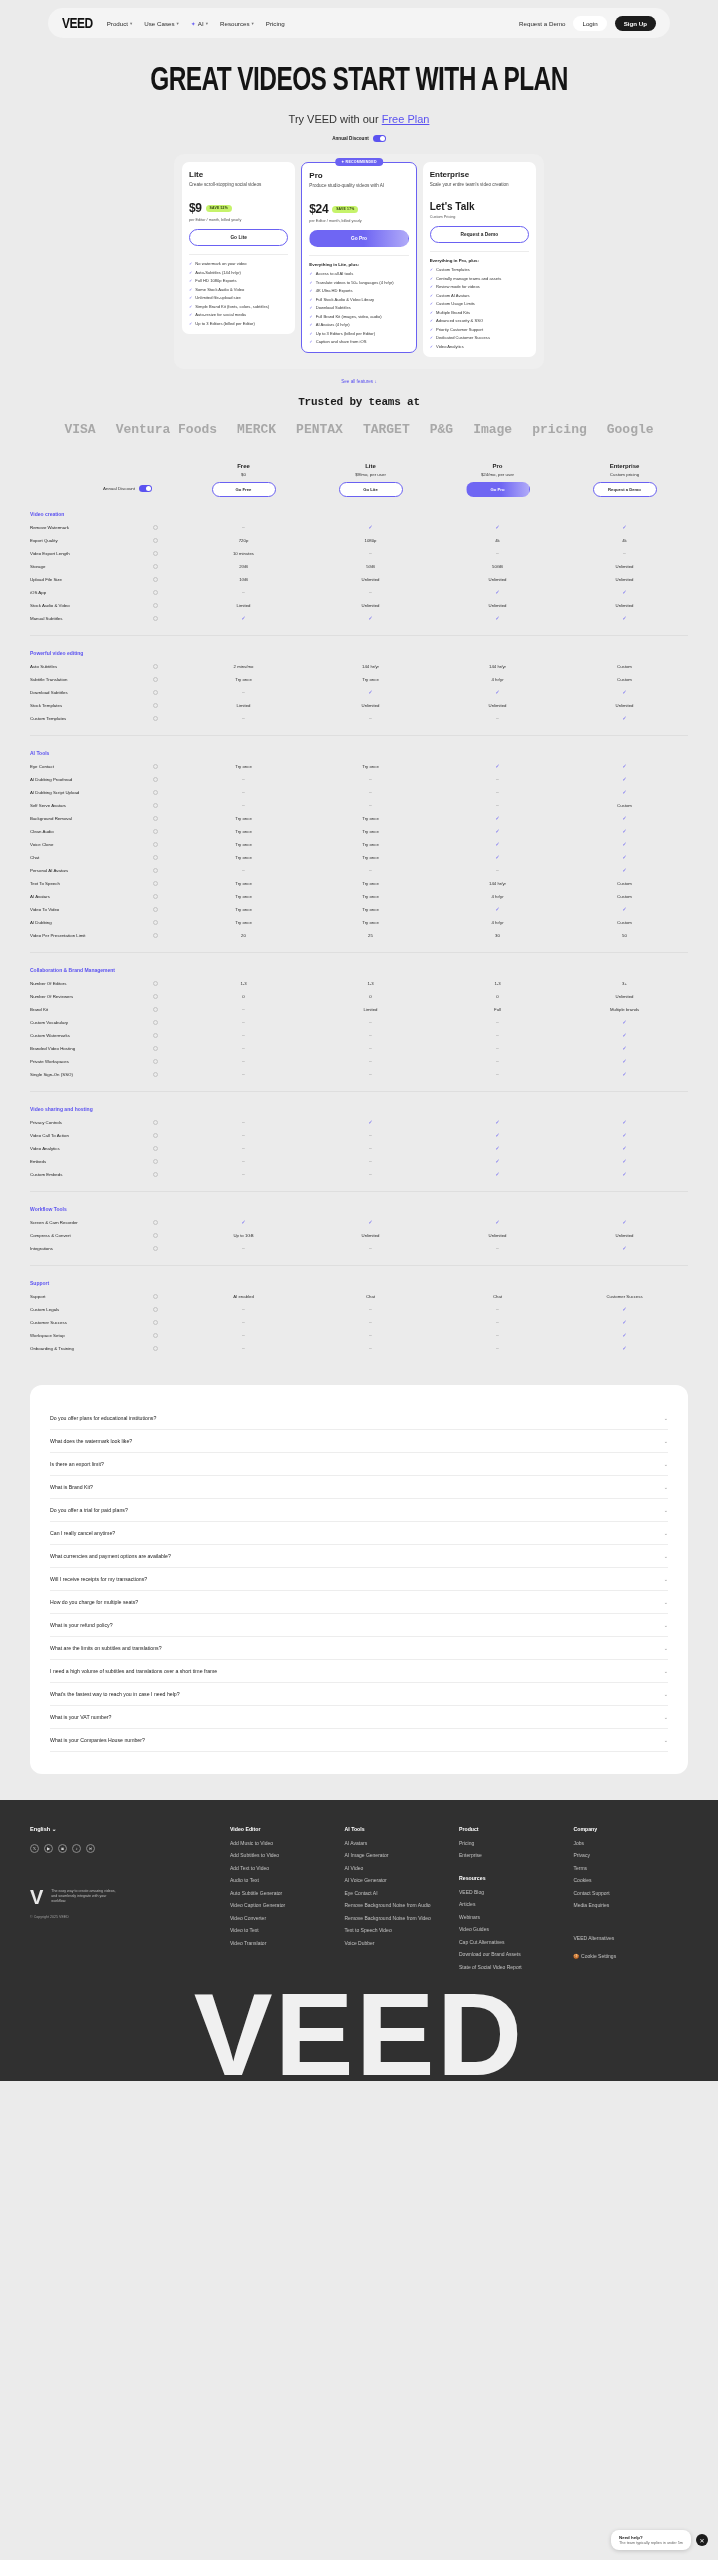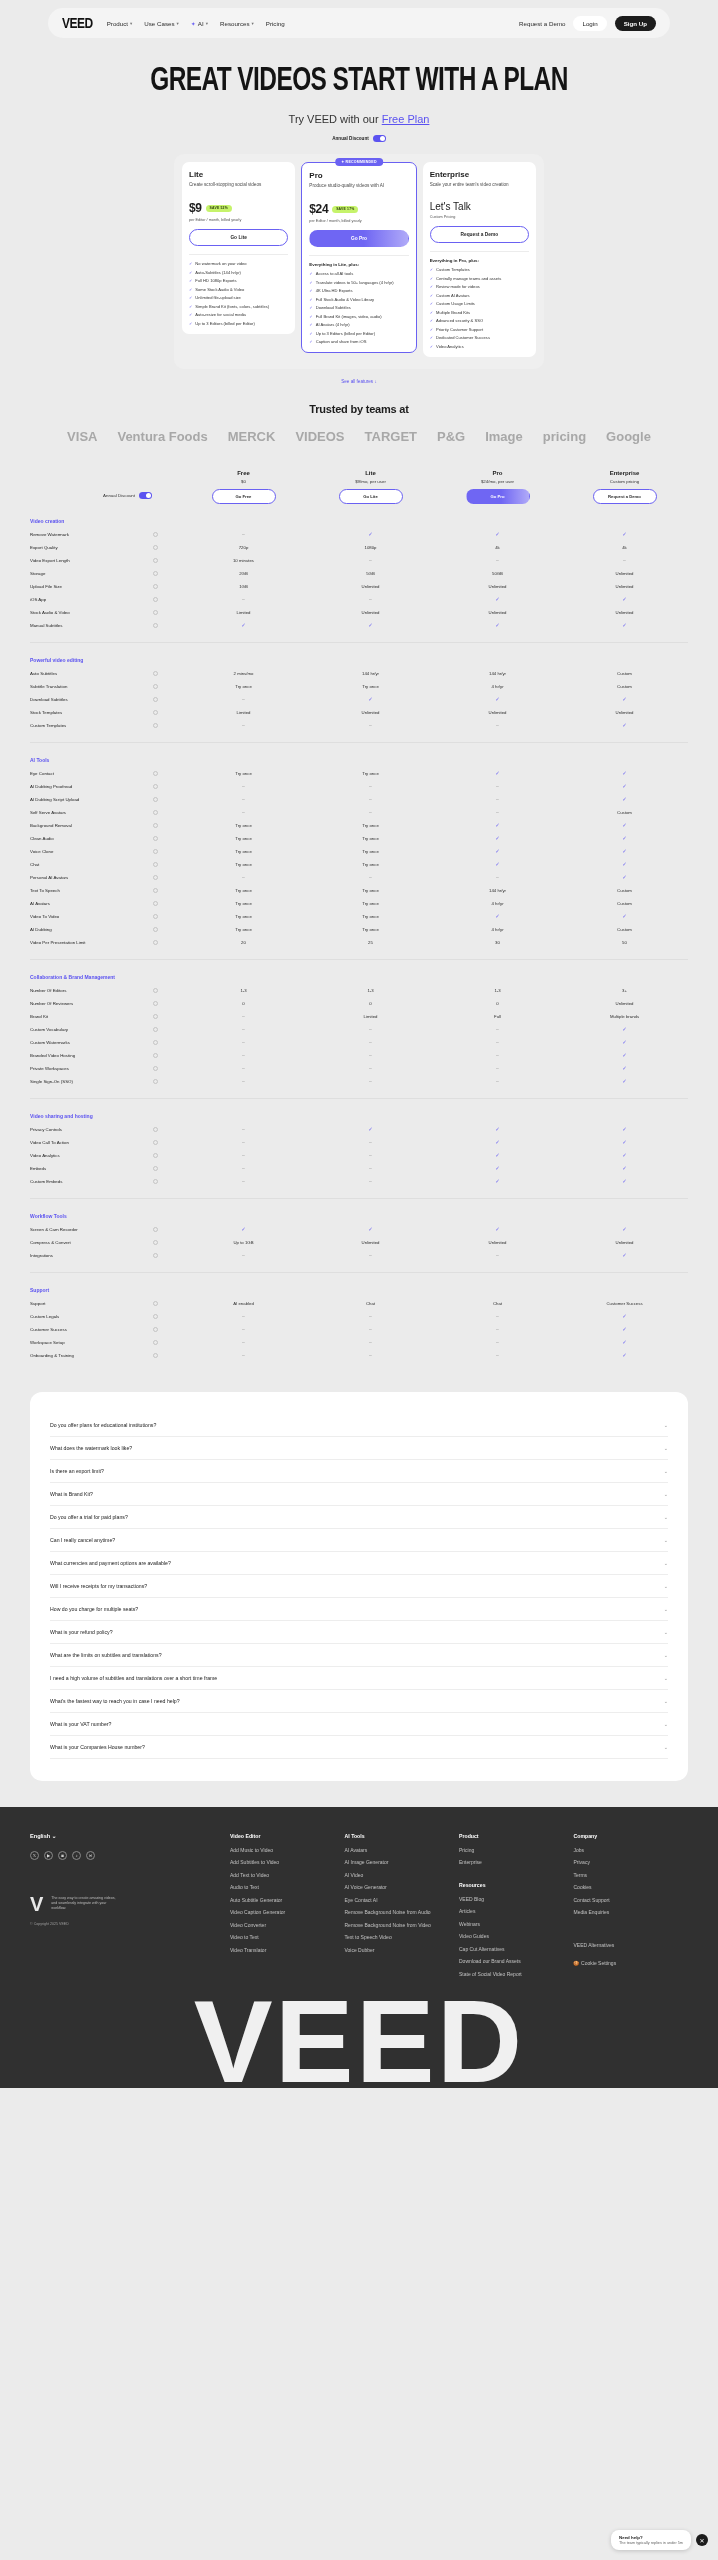--- a/index.html
+++ b/index.html
@@ -73,21 +73,21 @@
   .card.pro { border: 1px solid #6a61f2; }
   .ribbon {
     position:absolute; top:-5px; left:50%; transform:translateX(-50%);
     background:#6a61f2; color:#fff; font-size:3.6px; font-weight:700;
     padding:2px 6px; border-radius:5px; white-space:nowrap; letter-spacing:.2px;
   }
   .card h3 { font-size:8px; font-weight:700; margin-bottom:3px; }
   .card .desc { font-size:4.6px; color:#4a4a4a; line-height:1.35; min-height:12px; }
   .price-row { display:flex; align-items:center; gap:4px; margin-top:7px; }
   .price { font-size:12px; font-weight:700; letter-spacing:-.4px; }
-  .price-lg { font-size:10px; font-weight:400; }
+  .price-lg { font-size:10px; font-weight:700; }
   .save {
     background:#c6f36b; color:#2b3d0a; font-size:3.4px; font-weight:800;
     padding:1.5px 4px; border-radius:6px; letter-spacing:.2px;
   }
   .per { font-size:3.8px; color:#555; margin-top:3px; }
   .cta {
     display:block; width:100%; margin-top:7px; text-align:center;
     font-size:4.8px; font-weight:700; padding:5px 0; border-radius:10px;
     border:1px solid #6a61f2; color:#2a2a2a; background:#fff; cursor:pointer;
   }
@@ -96,21 +96,21 @@
     color:#fff; border-color:transparent;
   }
   .feat-head { font-size:4.4px; font-weight:700; margin-top:8px; padding-top:6px;
     border-top:1px solid #ececec; }
   .feats { list-style:none; margin-top:4px; display:flex; flex-direction:column; gap:3.2px; }
   .feats li { font-size:4.1px; color:#333; display:flex; gap:3px; line-height:1.3; }
   .chk { color:#6a61f2; font-size:4px; flex:none; }
   .see-all { text-align:center; font-size:4.6px; color:#5b52f0; margin-top:10px; cursor:pointer; }
 
   
-  .trusted { text-align:center; margin-top:19px; }
+  .trusted { text-align:center; margin-top:12px;font-family:Liberation Mono, monospace; }
   .trusted h2 { font-size:11px; font-weight:700; letter-spacing:-.2px; }
   .logos {
     display:flex; justify-content:center; align-items:center; gap:20px; margin-top:14px;
     color:#a8a8a8;
   }
   .logos span { font-size:13px; font-weight:700; white-space:nowrap; }
 
   
   .table-wrap { margin: 26px 30px 0; }
   .thead { display:flex; align-items:flex-start; }
@@ -390,21 +390,21 @@
 </div>
 
 <div class="see-all">See all features  ↓</div>
 
 <div class="trusted">
   <h2>Trusted by teams at</h2>
   <div class="logos">
     <span>VISA</span>
     <span>Ventura Foods</span>
     <span>MERCK</span>
-    <span>VIDEOS</span>
+    <span>PENTAX</span>
     <span>TARGET</span>
     <span>P&amp;G</span>
     <span>Image</span>
     <span>pricing</span>
     <span>Google</span>
   </div>
 </div>
 
 <div class="table-wrap">
   <div class="thead">

